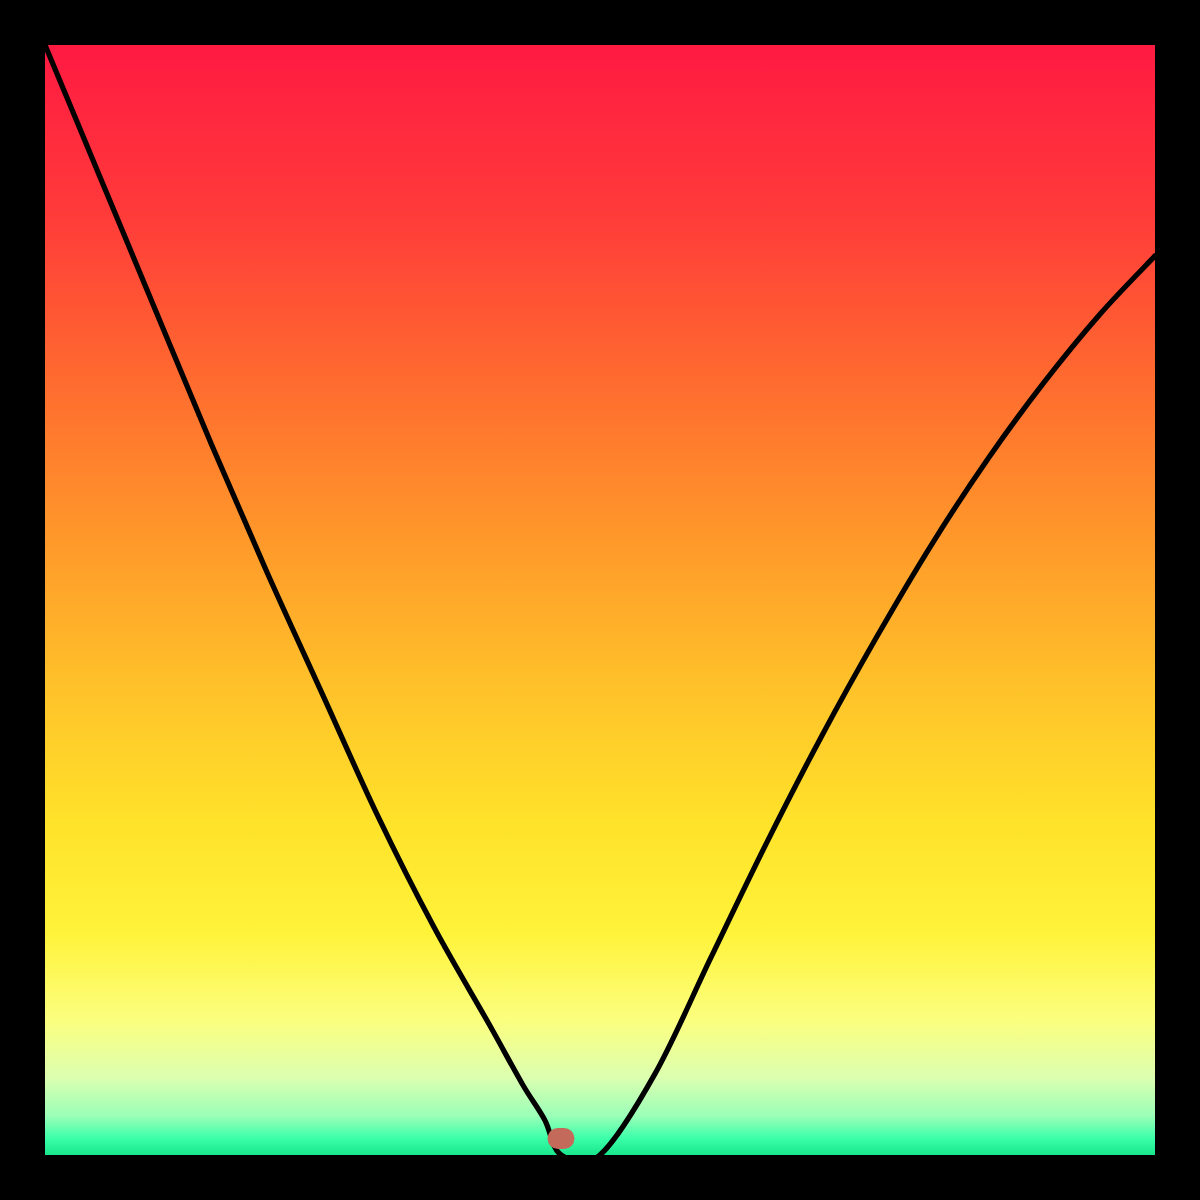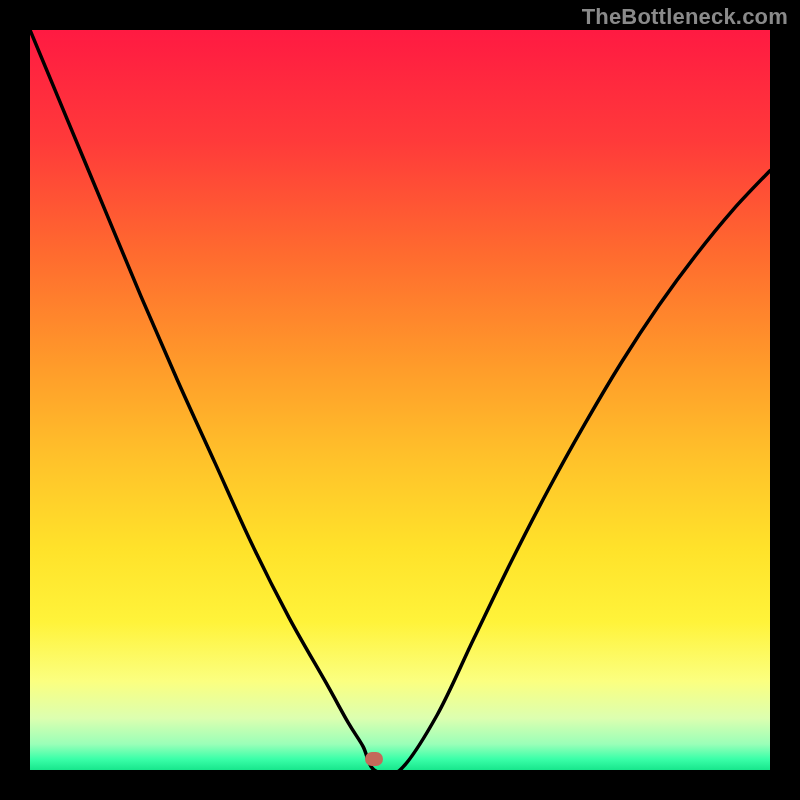--- a/index.html
+++ b/index.html
@@ -80,15 +80,14 @@
     </svg>
 
     <svg class="curve" width="740" height="740" viewBox="0 0 740 740" preserveAspectRatio="none">
       <path id="curve-path" d="M 0.00 0.00 C 6.17 14.80, 24.67 59.20, 37.00 88.80 C 49.33 118.40, 61.67 148.00, 74.00 177.60 C 86.33 207.20, 98.67 237.42, 111.00 266.40 C 123.33 295.38, 135.67 323.75, 148.00 351.50 C 160.33 379.25, 172.67 405.77, 185.00 432.90 C 197.33 460.03, 209.67 488.52, 222.00 514.30 C 234.33 540.08, 246.67 564.50, 259.00 587.56 C 271.33 610.62, 286.13 635.17, 296.00 652.68 C 305.87 670.19, 312.03 682.03, 318.20 692.64 C 324.37 703.25, 328.68 708.43, 333.00 716.32 C 337.32 724.21, 337.93 736.05, 344.10 740.00 C 350.27 743.95, 359.52 749.13, 370.00 740.00 C 380.48 730.87, 394.67 707.19, 407.00 685.24 C 419.33 663.29, 431.67 633.81, 444.00 608.28 C 456.33 582.75, 468.67 556.73, 481.00 532.06 C 493.33 507.39, 505.67 483.34, 518.00 460.28 C 530.33 437.22, 542.67 415.14, 555.00 393.68 C 567.33 372.22, 579.67 351.25, 592.00 331.52 C 604.33 311.79, 616.67 293.04, 629.00 275.28 C 641.33 257.52, 653.67 240.87, 666.00 224.96 C 678.33 209.05, 690.67 193.88, 703.00 179.82 C 715.33 165.76, 733.83 147.14, 740.00 140.60" fill="none" stroke="#000000" stroke-width="3.5" stroke-linecap="round" stroke-linejoin="round"></path>
     </svg>
 
     <div id="marker" class="marker" style="left: 344.1px; top: 728.9px; background: rgb(196, 106, 90);"></div>
 
   </div>
 
-  <div class="watermark">TheBottleneck.com</div>
 
 </div>
 
 </body></html>

